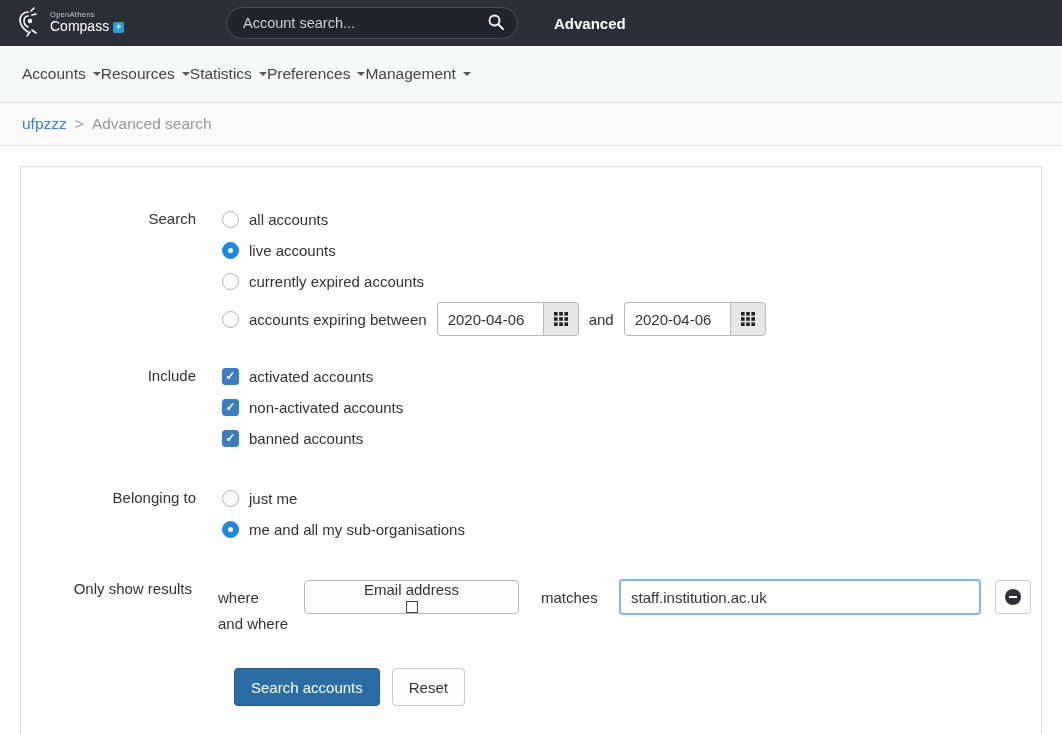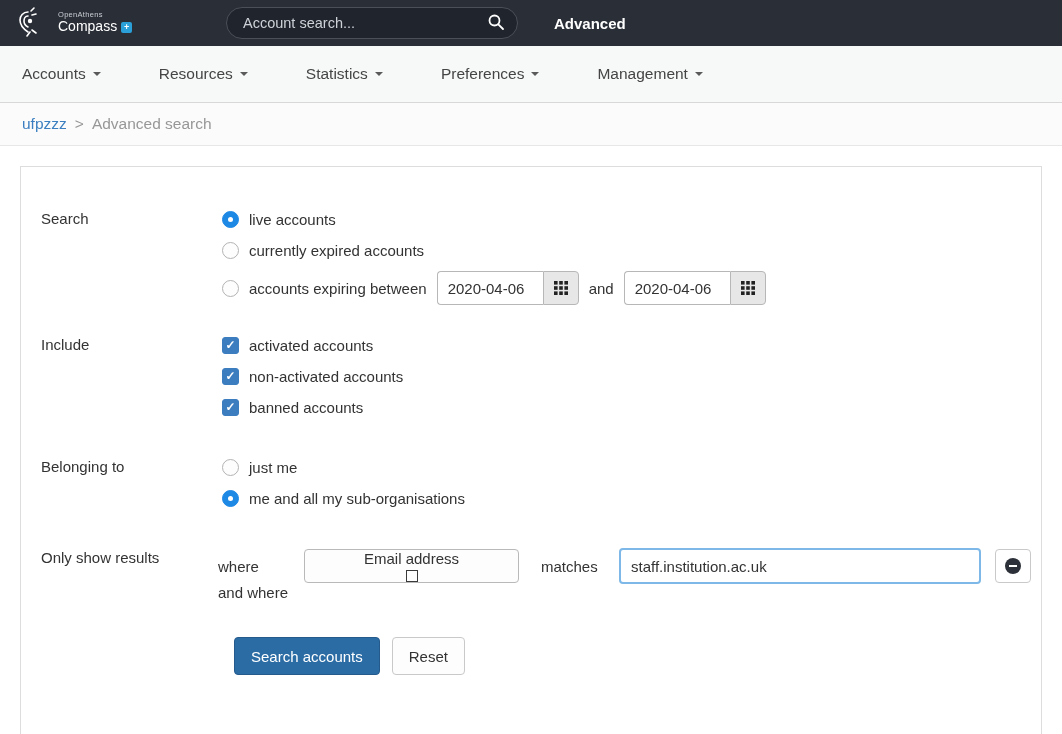--- a/index.html
+++ b/index.html
@@ -1,52 +1,52 @@
 <!DOCTYPE html>
 <html><head>
 <meta charset="utf-8">
 <style>
   * { box-sizing: border-box; margin: 0; padding: 0; }
   html, body { width: 1062px; height: 734px; overflow: hidden; background: #fff;
     font-family: "Liberation Sans", sans-serif; color: #333; font-size: 15px; }
 
   
   .topbar { height: 46px; background: #2a2e37; display: flex; align-items: center; padding: 0 14px; }
-  .brand { display: flex; align-items: center; gap: 16px; width: 212px; cursor: pointer; }
+  .brand { display: flex; align-items: center; gap: 8px; width: 212px; cursor: pointer; }
   .brand-text { display: flex; flex-direction: column; line-height: 1.1; }
   .brand-small { font-size: 7.5px; color: #c9cdd3; letter-spacing: .3px; }
   .brand-main-row { display: flex; align-items: center; }
   .brand-main { font-size: 14px; color: #fff; font-weight: 400; }
   .plus-badge { width: 11px; height: 11px; background: #2b9fd8; color: #fff; font-size: 9px;
     line-height: 11px; text-align: center; border-radius: 2px; margin-left: 4px; font-weight: bold; }
   .search-pill { width: 292px; height: 32px; background: #20242c; border: 1px solid #4a4f58;
     border-radius: 17px; display: flex; align-items: center; padding: 0 12px 0 16px; }
   .search-pill input { flex: 1; background: transparent; border: none; outline: none;
     color: #e8eaed; font-size: 14.5px; font-family: "Liberation Sans", sans-serif; }
   .search-pill input::placeholder { color: #ced2d8; }
   .advanced { color: #fff; font-weight: 600; font-size: 15px; margin-left: 36px; cursor: pointer; }
 
   
   .nav { height: 57px; background: #f7f8f8; border-bottom: 1px solid #d8d8d8;
-    display: flex; align-items: center; padding: 0 22px; gap: 58px; }
+    display: flex; align-items: center; padding: 0 22px; }
   .nav-item { display: flex; align-items: center; color: #454545; font-size: 15.5px; cursor: pointer; }
   .caret { width: 0; height: 0; border-left: 4px solid transparent; border-right: 4px solid transparent;
     border-top: 4px solid #5a5a5a; margin-left: 7px; display: inline-block; }
 
   
   .breadcrumb { height: 43px; background: #fbfbfb; border-bottom: 1px solid #e7e7e7;
     display: flex; align-items: center; padding: 0 22px; gap: 8px; font-size: 15.5px; }
   .crumb-link { color: #3c7fc0; cursor: pointer; }
   .crumb-sep, .crumb-current { color: #979797; }
 
   
   .panel { margin: 20px 20px 0 20px; border: 1px solid #ddd; background: #fff;
     height: 700px; padding: 42px 0 0 20px; }
   .form-row { display: flex; margin-bottom: 30px; }
-  .form-label { width: 155px; margin-right: 26px; padding-top: 1px; color: #333; }
+  .form-label { width: 155px; text-align: right; margin-right: 26px; padding-top: 1px; color: #333; }
   .stack { display: flex; flex-direction: column; gap: 11px; }
   .choice { display: flex; align-items: center; gap: 10px; min-height: 20px; cursor: pointer; }
 
   .rd { width: 17px; height: 17px; border-radius: 50%; border: 1px solid #b3b3b3;
     background: #fdfdfd; flex: 0 0 auto; position: relative; }
   .rd.selected { background: #1e88e5; border-color: #1e88e5; }
   .rd.selected::after { content: ""; position: absolute; left: 5px; top: 5px; width: 5px; height: 5px;
     border-radius: 50%; background: #fff; }
 
   .cb { width: 17px; height: 17px; border-radius: 3px; border: 1px solid #b3b3b3;
@@ -154,20 +154,24 @@
   <span class="crumb-link">ufpzzz</span>
   <span class="crumb-sep">&gt;</span>
   <span class="crumb-current">Advanced search</span>
 </div>
 
 <main class="panel">
 
   <div class="form-row">
     <div class="form-label">Search</div>
     <div class="stack">
+      <label class="choice">
+        <span class="rd"></span>
+        <span>all accounts</span>
+      </label>
       <label class="choice">
         <span class="rd selected"></span>
         <span>live accounts</span>
       </label>
       <label class="choice">
         <span class="rd"></span>
         <span>currently expired accounts</span>
       </label>
       <div class="date-line">
         <label class="choice">

